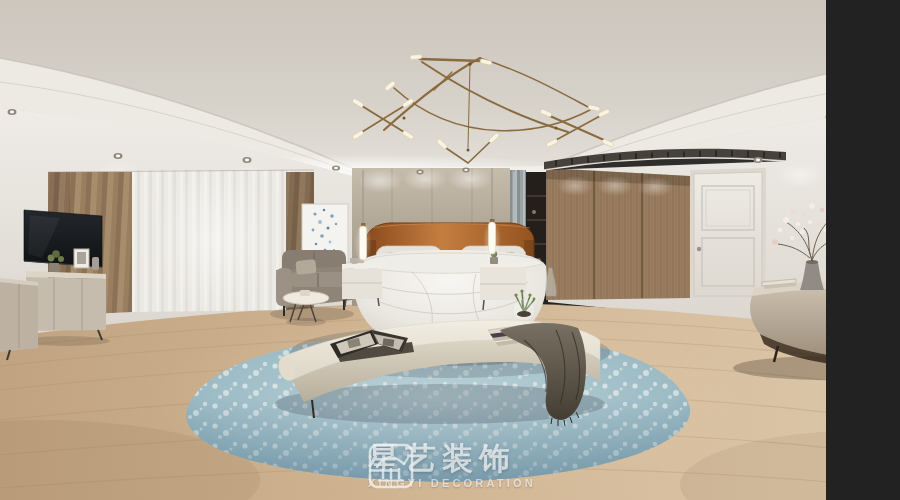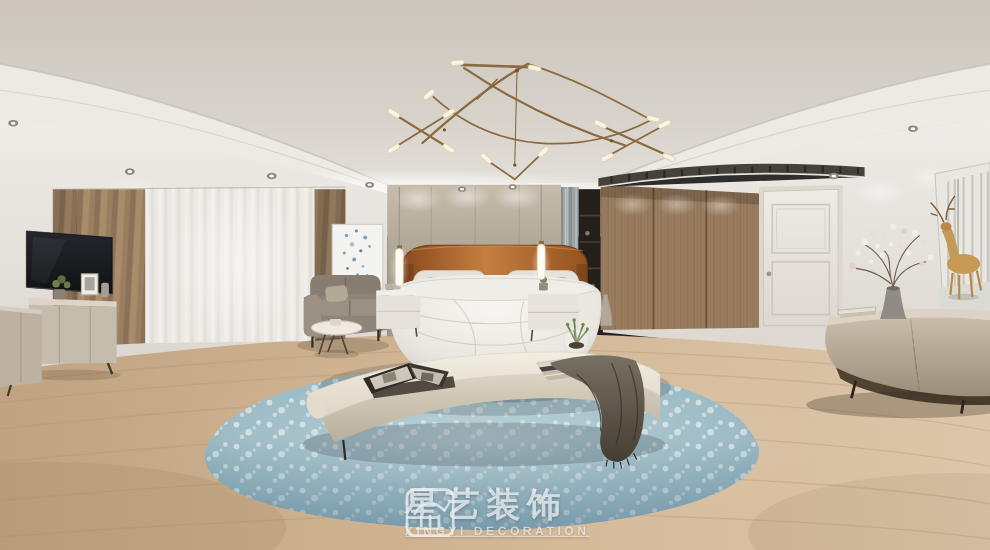--- a/index.html
+++ b/index.html
@@ -1,22 +1,22 @@
 <!DOCTYPE html>
 <html><head>
 <meta charset="utf-8">
 <style>
   html,body{margin:0;padding:0;background:#222;}
-  .stage{position:relative;width:900px;height:500px;overflow:hidden;font-family:"Liberation Sans",sans-serif;}
+  .stage{position:relative;width:826px;height:500px;overflow:hidden;font-family:"Liberation Sans",sans-serif;}
   .stage svg{position:absolute;left:0;top:0;display:block;}
   .watermark{position:absolute;left:368px;top:443px;display:flex;align-items:center;gap:10px;opacity:.82;pointer-events:none;}
   .wm-logo{flex:0 0 auto;}
   .wm-text{display:flex;flex-direction:column;}
   .wm-cn{font-size:31px;font-weight:bold;color:rgba(255,255,255,.8);letter-spacing:6px;line-height:1;text-shadow:0 1px 3px rgba(50,60,70,.45);}
-  .wm-en{font-size:11px;font-weight:bold;color:rgba(255,255,255,.72);letter-spacing:3.2px;margin-top:3px;text-shadow:0 1px 2px rgba(50,60,70,.4);text-decoration:underline;}
+  .wm-en{font-size:11px;font-weight:bold;color:rgba(255,255,255,.72);letter-spacing:3.2px;margin-top:3px;text-shadow:0 1px 2px rgba(50,60,70,.4);}
 </style>
 </head>
 <body>
 
 <div class="stage">
 <svg width="900" height="500" viewBox="0 0 900 500">
 <defs>
   <linearGradient id="gCeil" x1="0" y1="0" x2="0" y2="1">
           <stop offset="0" stop-color="#ccc6bd"></stop>
           <stop offset=".5" stop-color="#d7d2ca"></stop>

